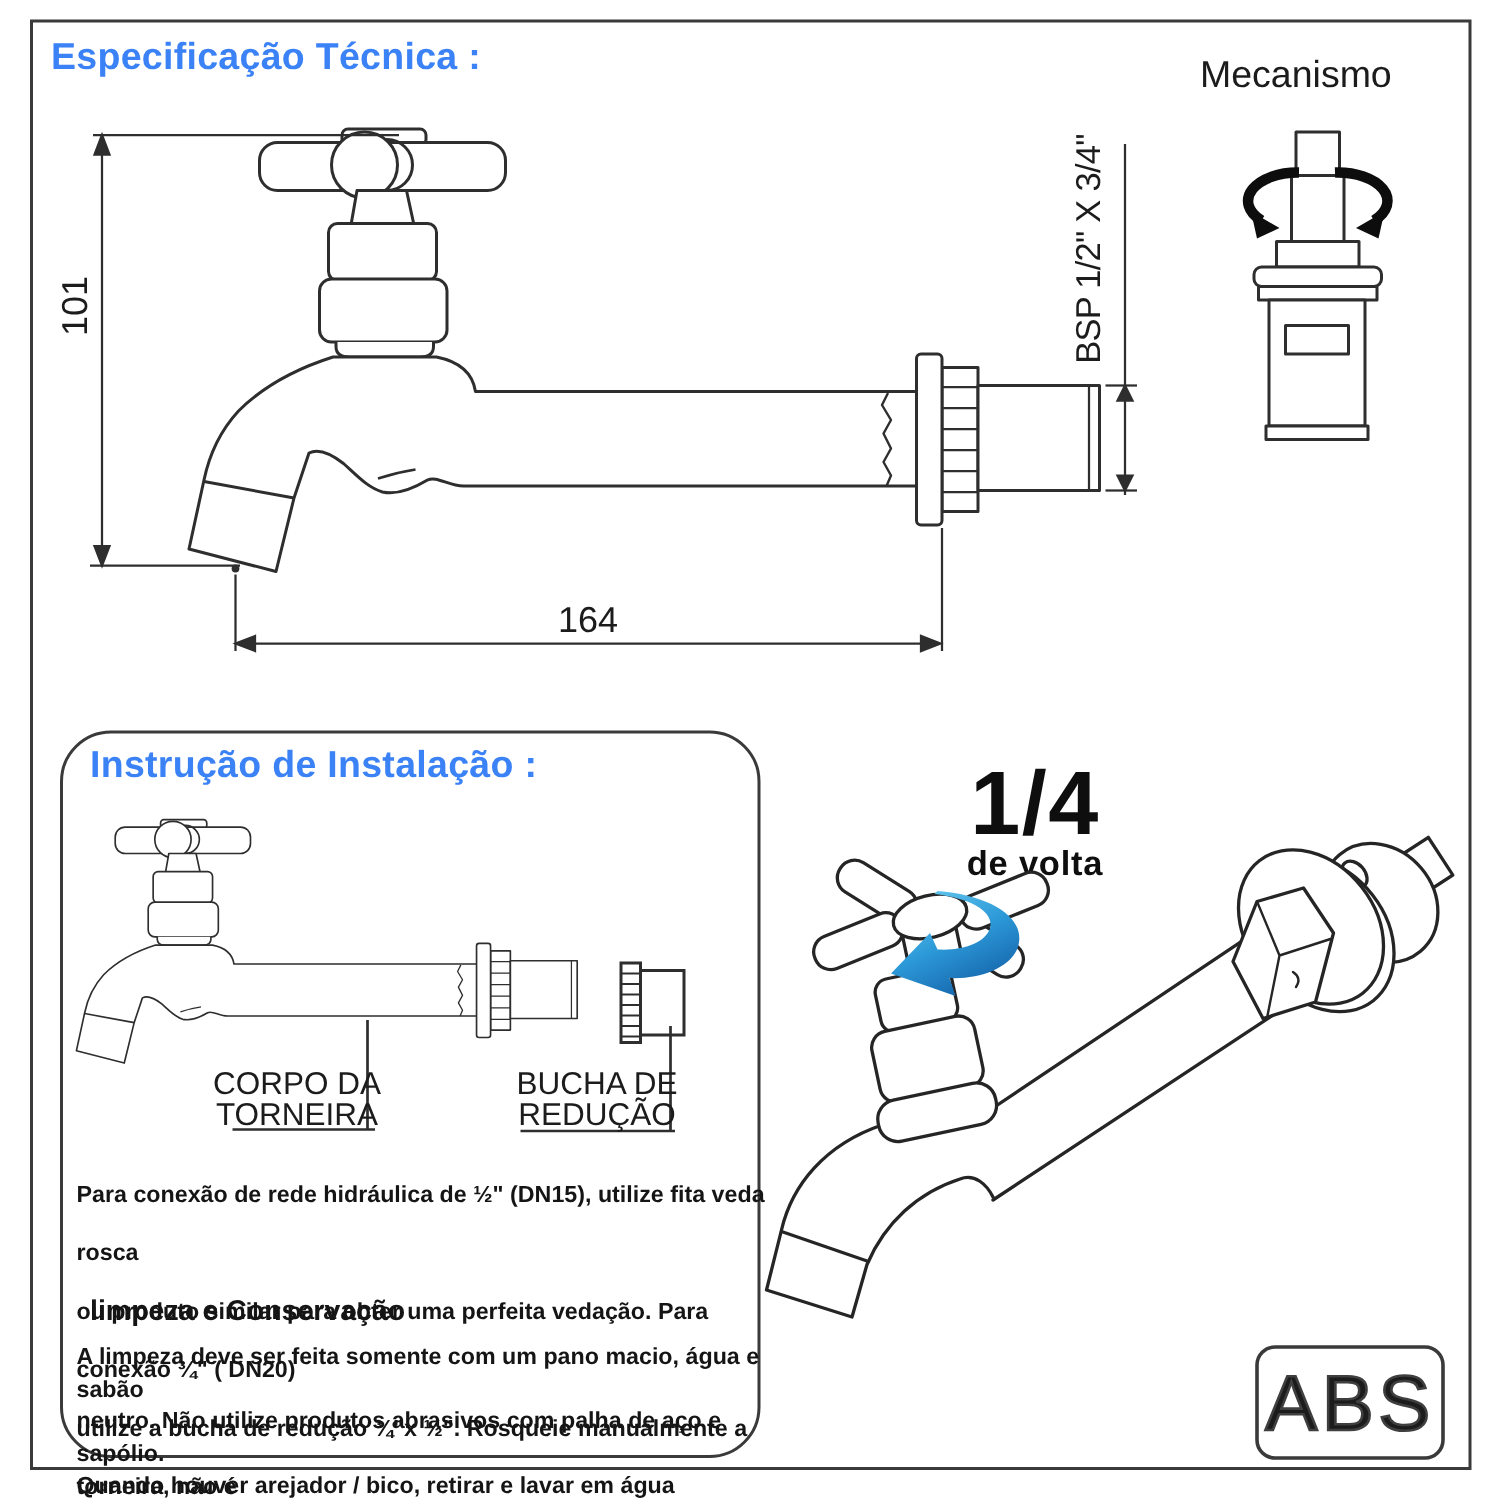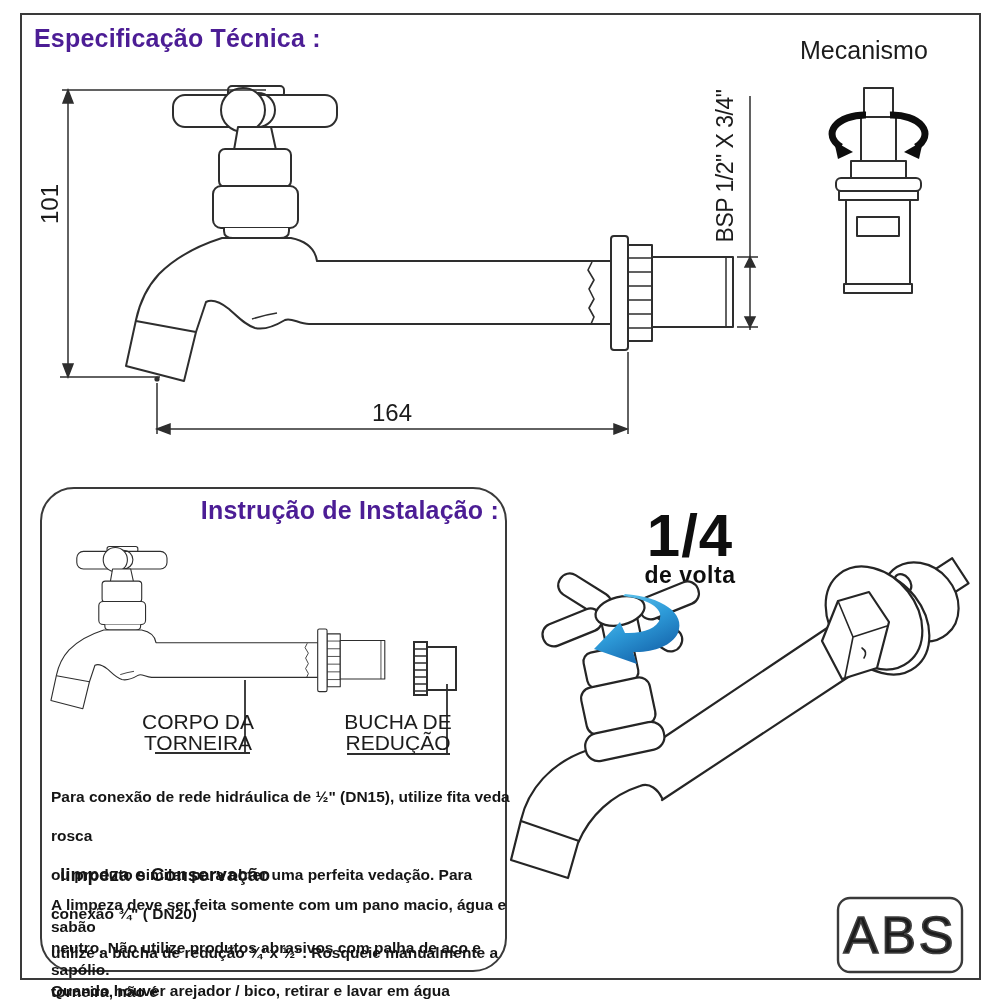--- a/index.html
+++ b/index.html
@@ -1,21 +1,21 @@
 <!DOCTYPE html>
 <html><head>
 <meta charset="utf-8">
 <style>
   html,body{margin:0;padding:0;background:#fff;}
   body{width:1000px;height:1000px;position:relative;overflow:hidden;
        font-family:"Liberation Sans","DejaVu Sans",sans-serif;color:#111;}
   .abs{position:absolute;}
   .frame{border:2px solid #3a3a3a;background:#fff;}
   .round-box{border:2px solid #3a3a3a;border-radius:34px;background:#fff;}
-  .title{font-weight:bold;font-size:25px;letter-spacing:0.2px;color:#4c1d95;}
+  .title{font-weight:bold;font-size:25px;letter-spacing:0.2px;color:#3b82f6;}
   .mech-title{font-size:25px;line-height:1.12;text-align:left;color:#1c1c1c;}
   .body-text{font-weight:bold;font-size:15.5px;color:#151515;white-space:pre-line;}
   .p1{line-height:39px;}
   .p2{line-height:21.5px;}
   .care{font-weight:bold;font-size:19px;text-align:left;color:#151515;}
   .quarter-big{font-weight:bold;font-size:60px;letter-spacing:1px;text-align:center;color:#0e0e0e;line-height:1;}
   .quarter-small{font-weight:bold;font-size:23px;text-align:center;color:#0e0e0e;letter-spacing:0.5px;}
   svg text{font-family:"Liberation Sans","DejaVu Sans",sans-serif;fill:#1c1c1c;}
   svg .dim-t{font-size:24px;}
   svg .lbl-t{font-size:21px;}
@@ -26,21 +26,21 @@
 <div class="abs frame" style="left:20px;top:13px;width:957px;height:963px;"></div>
 
 <div class="abs title" style="left:34px;top:24px;">Especificação Técnica :</div>
 
 <div class="abs mech-title" style="left:800px;top:36px;width:165px;">
   <div>Mecanismo</div>
 </div>
 
 <div class="abs round-box" style="left:40px;top:487px;width:463px;height:481px;"></div>
 
-<div class="abs title" style="left:74px;top:496px;width:425px;text-align:right;">Instrução de Instalação :</div>
+<div class="abs title" style="left:60px;top:496px;width:425px;text-align:left;">Instrução de Instalação :</div>
 
 <div class="abs body-text p1" style="left:51px;top:777px;width:460px;">Para conexão de rede hidráulica de ½" (DN15), utilize fita veda rosca
 ou produto similar para obter uma perfeita vedação. Para conexão ¾" ( DN20)
 utilize a bucha de redução ¾"x ½".  Rosqueie manualmente a torneira, não é
 necessário o uso de ferramentas.</div>
 
 <div class="abs care" style="left:60px;top:864px;width:420px;">limpeza e Conservação</div>
 
 <div class="abs body-text p2" style="left:51px;top:894px;width:465px;">A limpeza deve ser feita somente com um pano macio, água e sabão
 neutro. Não utilize produtos  abrasivos com palha de aço e sapólio.

